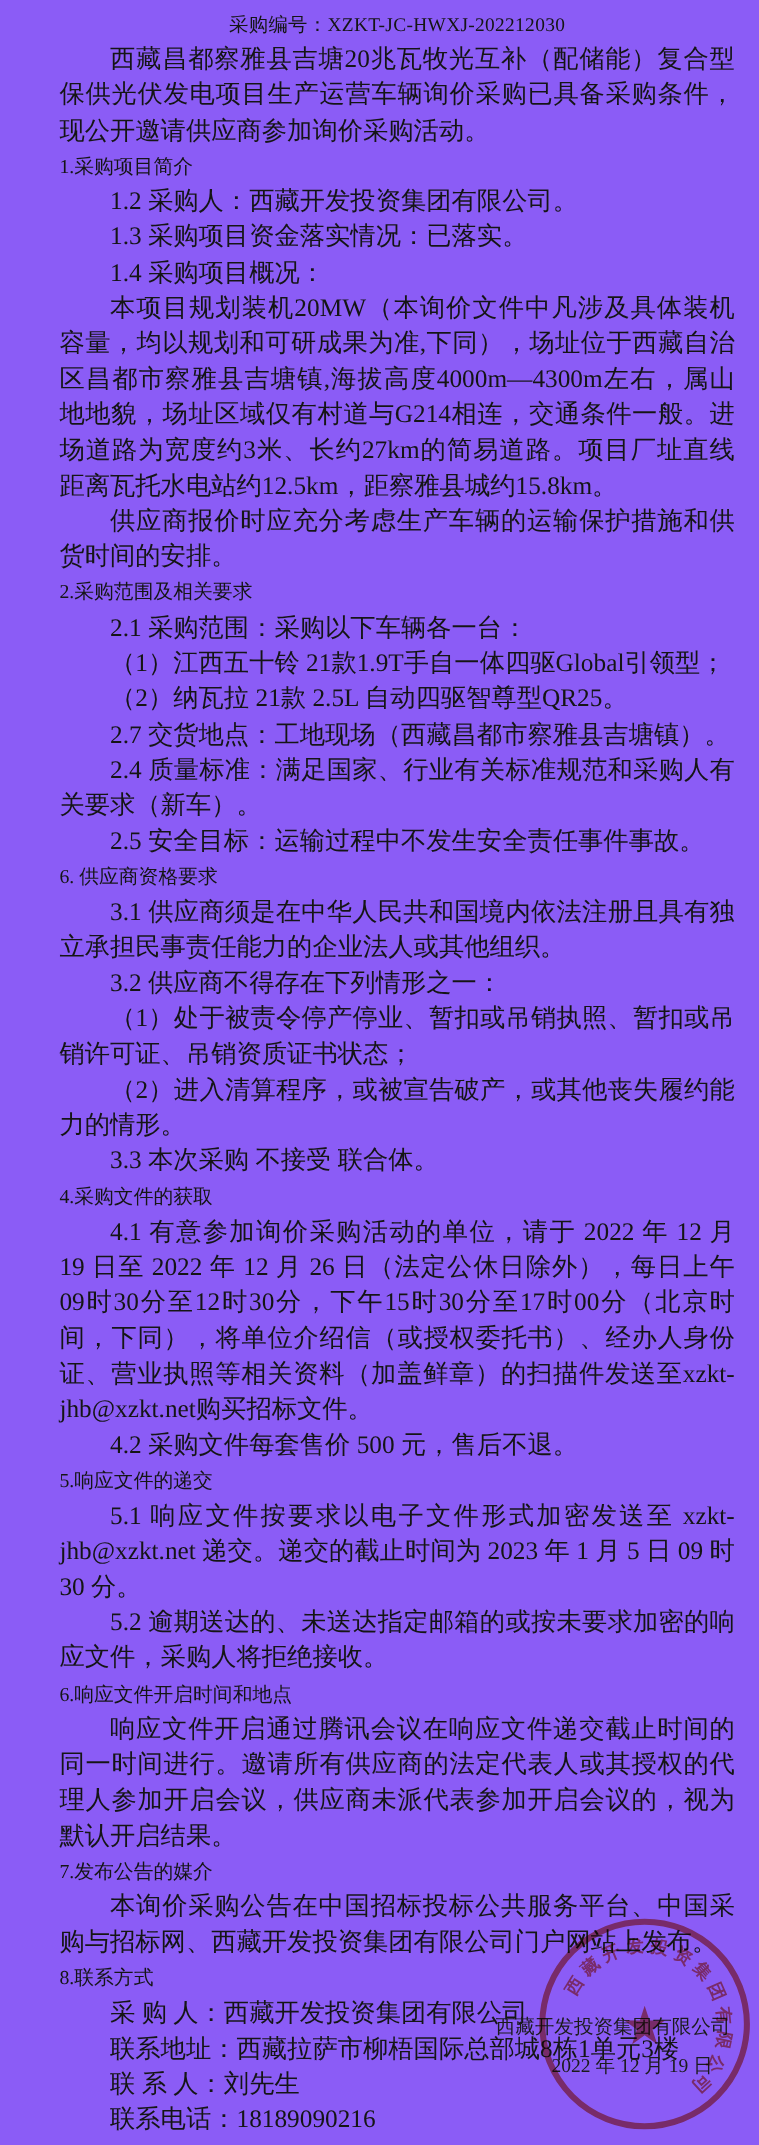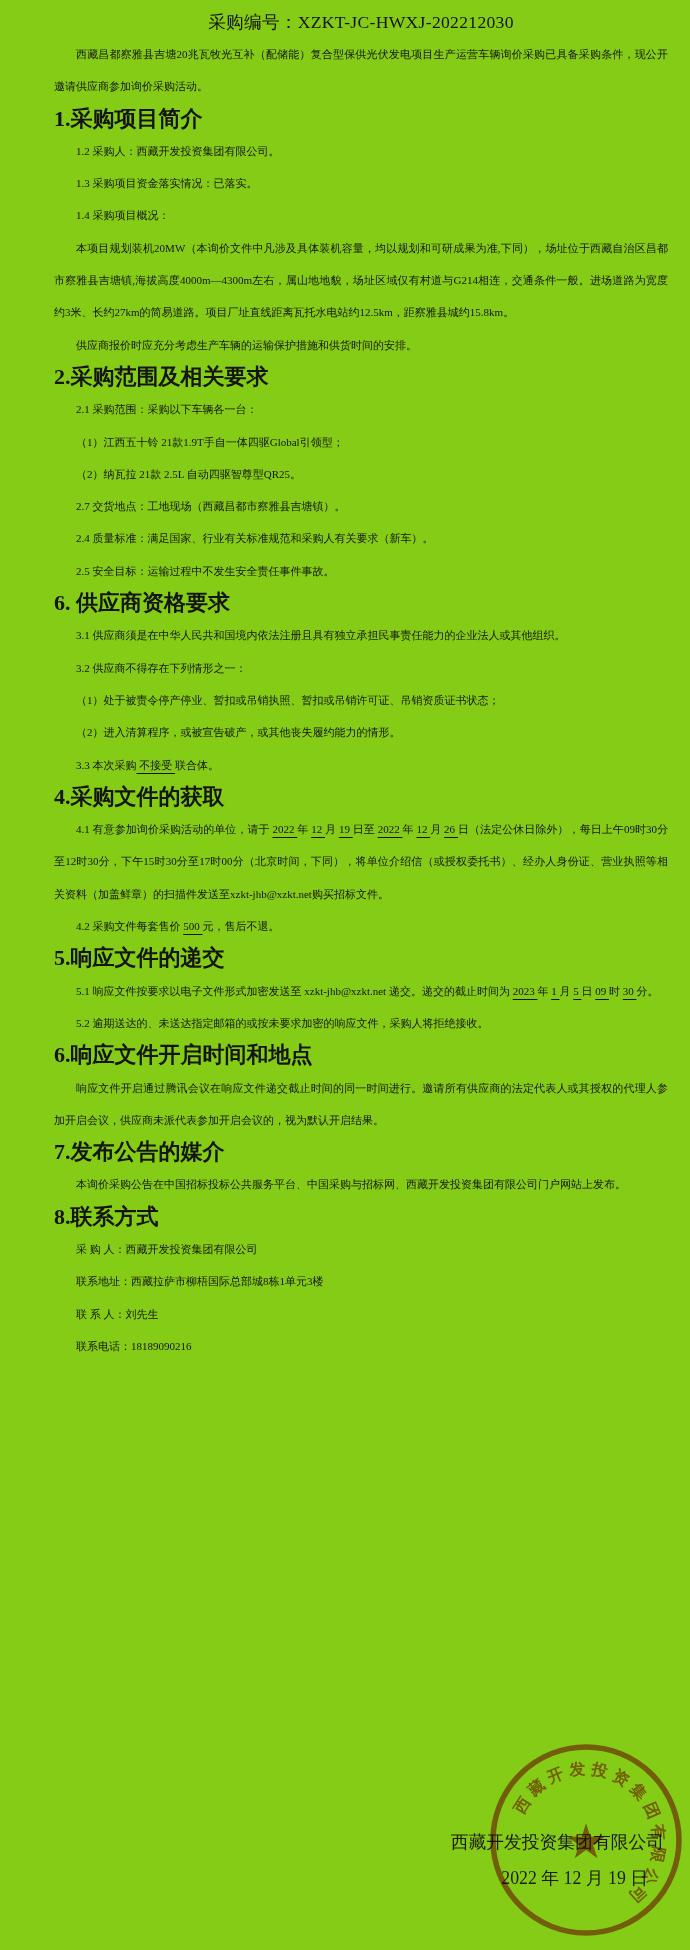--- a/index.html
+++ b/index.html
@@ -1,28 +1,28 @@
 <!DOCTYPE html>
 <html lang="zh" style="--stamp-color: #d5564c;"><head>
 <meta charset="utf-8">
 <style>
   html,body { margin:0; padding:0; background:#ffffff; }
   .page {
     position:relative; width:690px; height:1950px;
-    background:#84cc16; overflow:hidden;
+    background:#8b5cf6; overflow:hidden;
     font-family:"Liberation Serif","DejaVu Serif",serif;
     color:#151515;
   }
   .content { position:absolute; left:54px; top:6px; width:614px; }
   .doc-no { font-size:17.6px; line-height:32px; text-align:center; letter-spacing:.3px; }
-  .para { margin:0; font-size:11px; line-height:32.3px; text-align:justify; word-break:break-word; }
+  .para { margin:0; font-size:23px; line-height:32.3px; text-align:justify; word-break:break-word; }
   .para.body   { text-indent:2em; }
   .para.body7  { text-indent:7em; }
-  .para.heading{ font-weight:bold; font-size:22px; text-indent:0; }
-  .u { text-decoration:underline; text-decoration-thickness:1px; text-underline-offset:4px; }
+  .para.heading{ font-weight:normal; font-size:18px; text-indent:0; }
+  .u { text-decoration-thickness:1px; text-underline-offset:4px; }
   .signature {
     position:absolute; right:26px; top:1824px; text-align:right;
     font-size:17.8px; line-height:36px; color:#1b1b1b; z-index:2;
   }
   .sig-date { padding-right:16px; }
   .stamp {
     position:absolute; left:486px; top:1740px; width:200px; height:200px;
     opacity:.82; mix-blend-mode:multiply; z-index:3; pointer-events:none;
   }
   .stamp .ring   { fill:none; stroke:var(--stamp-color,#d5564c); stroke-width:5.5; }

